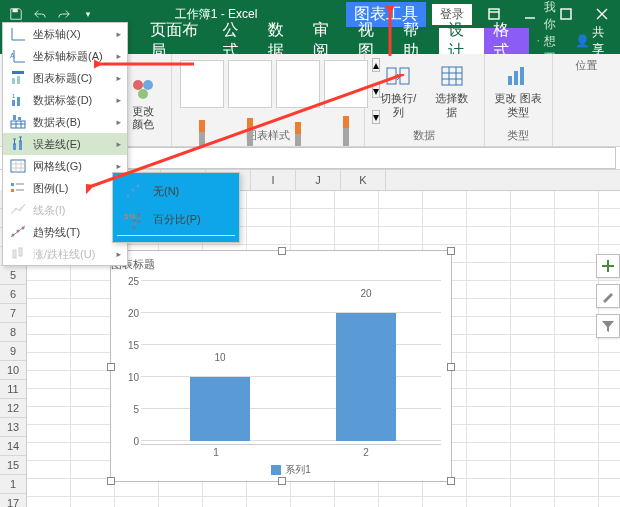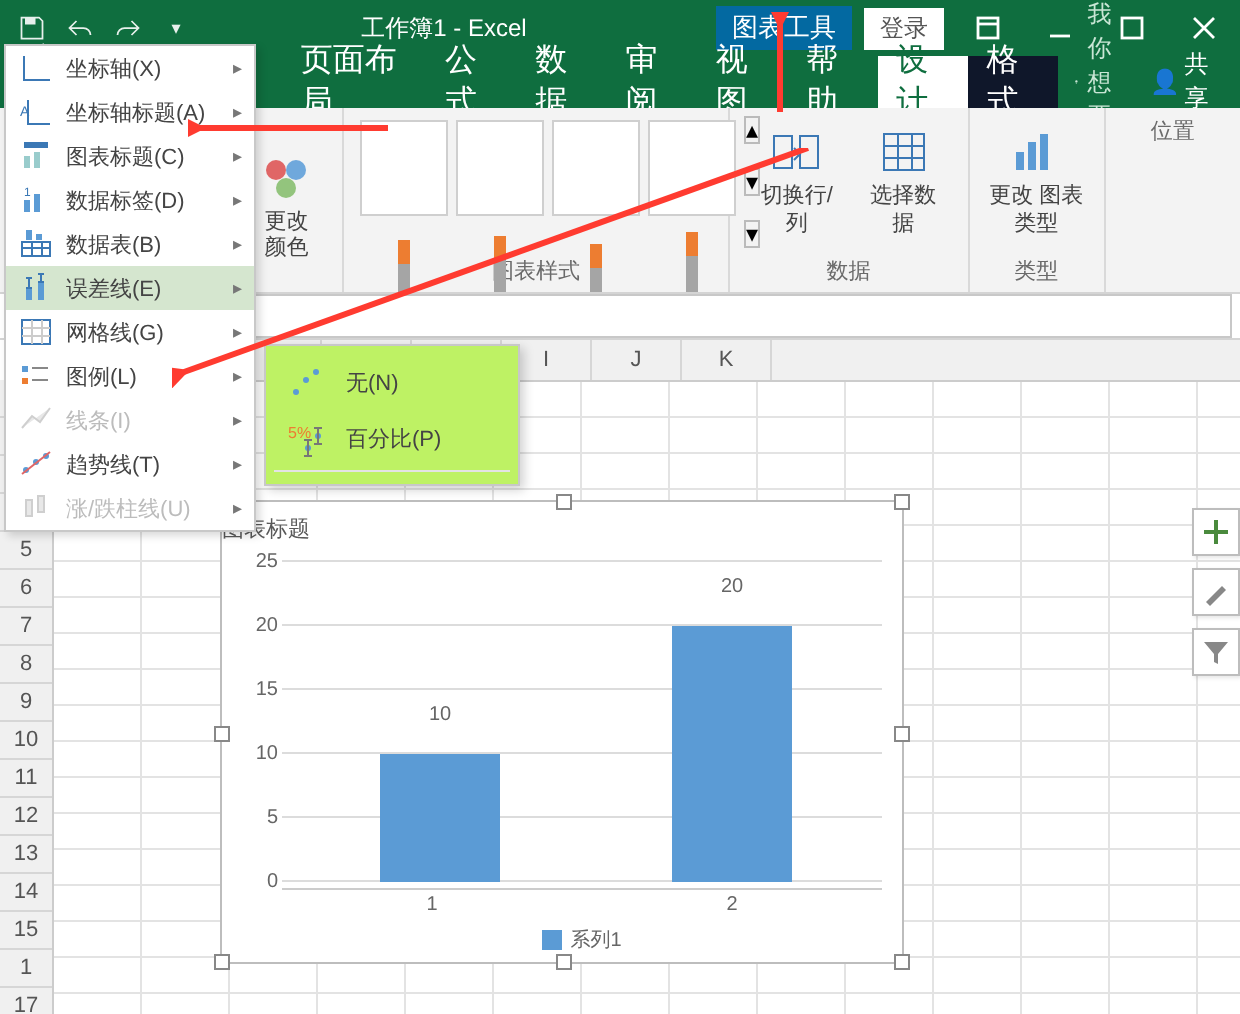--- a/index.html
+++ b/index.html
@@ -3,21 +3,21 @@
 <meta charset="utf-8">
 <style>
 html,body{margin:0;padding:0;font-family:"Microsoft YaHei",sans-serif;font-size:12px;background:#fff;-webkit-user-select:none;user-select:none}
 .window{width:620px;height:507px;display:flex;flex-direction:column;background:#fff;position:relative;overflow:hidden}
 
 .titlebar{height:28px;background:#0f6e3f;display:flex;align-items:center;color:#fff}
 .tb-left{display:flex;align-items:center;padding:0 4px}
 .tb-ico{width:18px;height:18px;margin:0 3px;display:flex;align-items:center;justify-content:center;color:#fff;font-size:12px;opacity:.9}
 .tb-ico svg{width:14px;height:14px;fill:#fff}
 .tb-title{flex:1;text-align:center;font-size:12px;color:#fff}
-.ctx-tab{background:#0369a1;padding:2px 8px;margin:0 2px 0 18px;font-size:13px}
+.ctx-tab{background:#3b82f6;padding:2px 8px;margin:0 2px 0 18px;font-size:16px}
 .login{background:#fff;color:#555;padding:2px 8px;margin:0 4px;font-size:12px}
 .wincontrols{display:flex}
 .wc{width:36px;height:28px;display:flex;align-items:center;justify-content:center;color:#fff}
 .wc svg{width:12px;height:12px;stroke:#fff;fill:none;stroke-width:1.4}
 
 .tabs{height:26px;background:#0f6e3f;display:flex;align-items:stretch;padding-left:6px;color:#fff}
 .tab{padding:0 9px;display:flex;align-items:center;font-size:16px;cursor:pointer}
 .tab.active{background:#fff;color:#0f6e3f}
 .tab.ctx{background:#4f8f3f}
 .tab.fmt{background:#0f6e3f}
@@ -44,21 +44,21 @@
 .add-split .dd{margin-left:auto;padding:0 4px;font-size:9px}
 .elem-menu{position:absolute;left:2px;top:22px;width:124px;background:#fff;border:1px solid #c8c8c8;z-index:6;box-shadow:2px 2px 4px rgba(0,0,0,.15)}
 .emi{display:flex;align-items:center;height:22px;padding:0 6px;font-size:11px;color:#444;cursor:pointer}
 .emi .ic{width:18px;height:16px;margin-right:6px;display:flex;align-items:center;justify-content:center}
 .emi .ic svg{width:18px;height:16px}
 .emi .arr{margin-left:auto;font-size:9px;color:#777}
 .emi.sel{background:#d5e6cf}
 .emi.dis{color:#bcbcbc}
 .emi.dis .ic svg *{stroke:#cfcfcf;fill:#e8e8e8}
 
-.err-menu{position:absolute;left:132px;top:172px;width:126px;background:#bef264;border:1px solid #c8c8c8;z-index:7;box-shadow:2px 2px 5px rgba(0,0,0,.18);padding:4px 0}
+.err-menu{position:absolute;left:112px;top:172px;width:126px;background:#0ea5e9;border:1px solid #c8c8c8;z-index:7;box-shadow:2px 2px 5px rgba(0,0,0,.18);padding:4px 0}
 .erri{display:flex;align-items:center;height:28px;padding:0 8px;font-size:11px;color:#444;cursor:pointer}
 .erri .ic{width:22px;height:22px;margin-right:8px;display:flex;align-items:center;justify-content:center;border:1px solid transparent}
 .erri .ic svg{width:22px;height:22px}
 .err-sep{height:1px;background:#e3e3e3;margin:2px 4px}
 .err-more{padding:4px 28px 6px;font-size:11px;color:#444;cursor:pointer}
 
 .fxbar{height:22px;border-bottom:1px solid #d4d4d4;display:flex;align-items:center}
 .namebox{width:58px;height:20px;border:1px solid #c8c8c8;margin:0 2px;font-size:11px;padding:0 4px}
 .fxlbl{width:24px;text-align:center;font-style:italic;color:#666}
 .fxinput{flex:1;height:20px;border:1px solid #c8c8c8;margin-right:4px}
@@ -150,21 +150,21 @@
     <div class="tab" style="background:#0b5a34">文件</div>
     <div class="tab">开始</div>
     <div class="tab">插入</div>
     <div class="tab">页面布局</div>
     <div class="tab">公式</div>
     <div class="tab">数据</div>
     <div class="tab">审阅</div>
     <div class="tab">视图</div>
     <div class="tab">帮助</div>
     <div class="tab ctx active" style="background:#fff;color:#0f6e3f">设计</div>
-    <div class="tab fmt" style="background:#0f172a">格式</div>
+    <div class="tab fmt" style="background:#8b5cf6">格式</div>
     <div class="tellme">
         <svg viewBox="0 0 16 16">
           <path d="M8 2a4 4 0 0 1 4 4c0 2-2 3-2 4h-4c0-1-2-2-2-4a4 4 0 0 1 4-4z" fill="#c9e6d5"></path>
           <rect x="6" y="11" width="4" height="2" fill="#c9e6d5"></rect>
         </svg>
         <span>告诉我你想要做什么</span>
       </div>
     <div class="share">
         <span style="margin-right:2px">👤</span>
         <span>共享</span>

